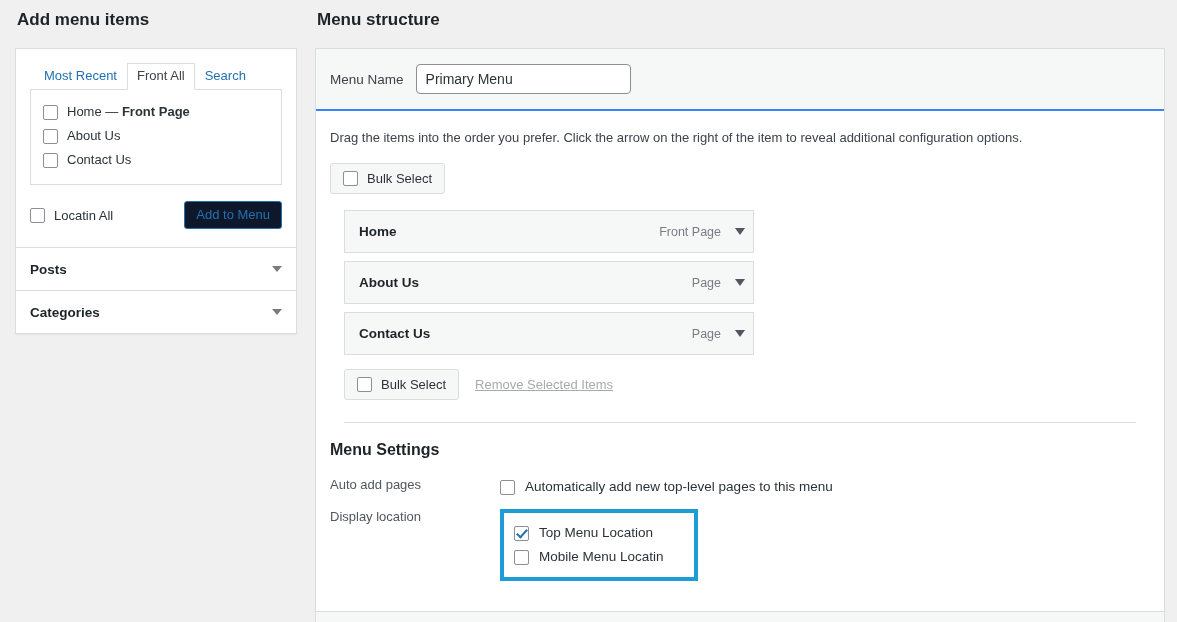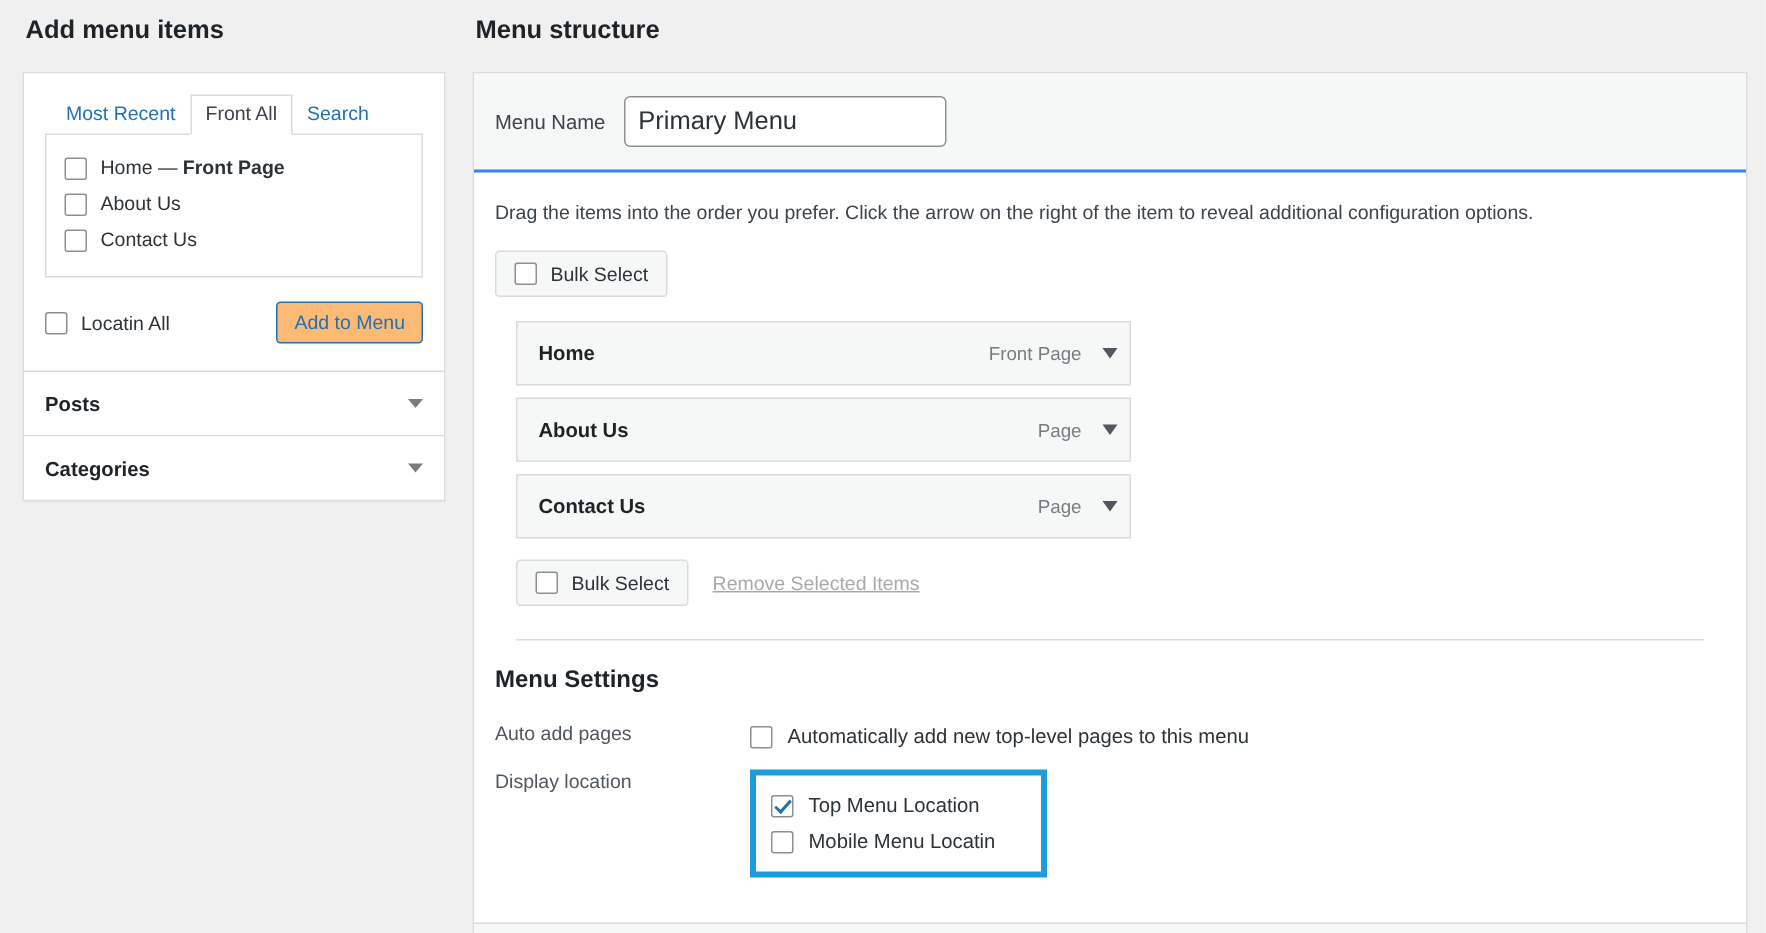--- a/index.html
+++ b/index.html
@@ -72,39 +72,39 @@
     content: ""; position: absolute; left: 4px; top: 0px;
     width: 4px; height: 9px; border: solid #2271b1;
     border-width: 0 2px 2px 0; transform: rotate(42deg);
   }
 
   .acc-foot { display: flex; align-items: center; justify-content: space-between; margin-top: 16px; }
   .select-all { display: flex; align-items: center; gap: 9px; }
   .select-all .lbl { font-size: 13px; color: #2c3338; }
   .btn-secondary {
     font-family: "Liberation Sans", sans-serif;
-    font-size: 13px; color: #2271b1; background: #fdba74;
+    font-size: 13px; color: #2271b1; background: #0f172a;
     border: 1px solid #2271b1; border-radius: 3px;
     padding: 5px 11px; cursor: pointer; line-height: 16px;
   }
 
   
   .right-col { position: absolute; left: 315px; top: 0; width: 850px; }
   .panel {
     margin-top: 14px; border: 1px solid #dcdcde; background: #fff;
     box-shadow: 0 1px 1px rgba(0,0,0,.04);
   }
   .panel-head {
     background: #f6f7f7; border-bottom: 2px solid #3b82f6;
     padding: 15px 14px; display: flex; align-items: center; gap: 12px;
   }
   .menu-name-label { font-size: 13.5px; color: #3c434a; }
   .menu-name-input {
     font-family: "Liberation Sans", sans-serif;
-    font-size: 17px; color: #2c3338;
+    font-size: 14px; color: #2c3338;
     width: 215px; padding: 6px 9px;
     border: 1px solid #8c8f94; border-radius: 4px; background: #fff;
     outline: none;
   }
   .panel-body { padding: 18px 14px 0 14px; }
   .hint { font-size: 13px; color: #3c434a; line-height: 18px; margin: 0 0 16px 0; }
 
   .bulk-btn {
     display: inline-flex; align-items: center; gap: 9px;
     border: 1px solid #dcdcde; background: #f6f7f7;

